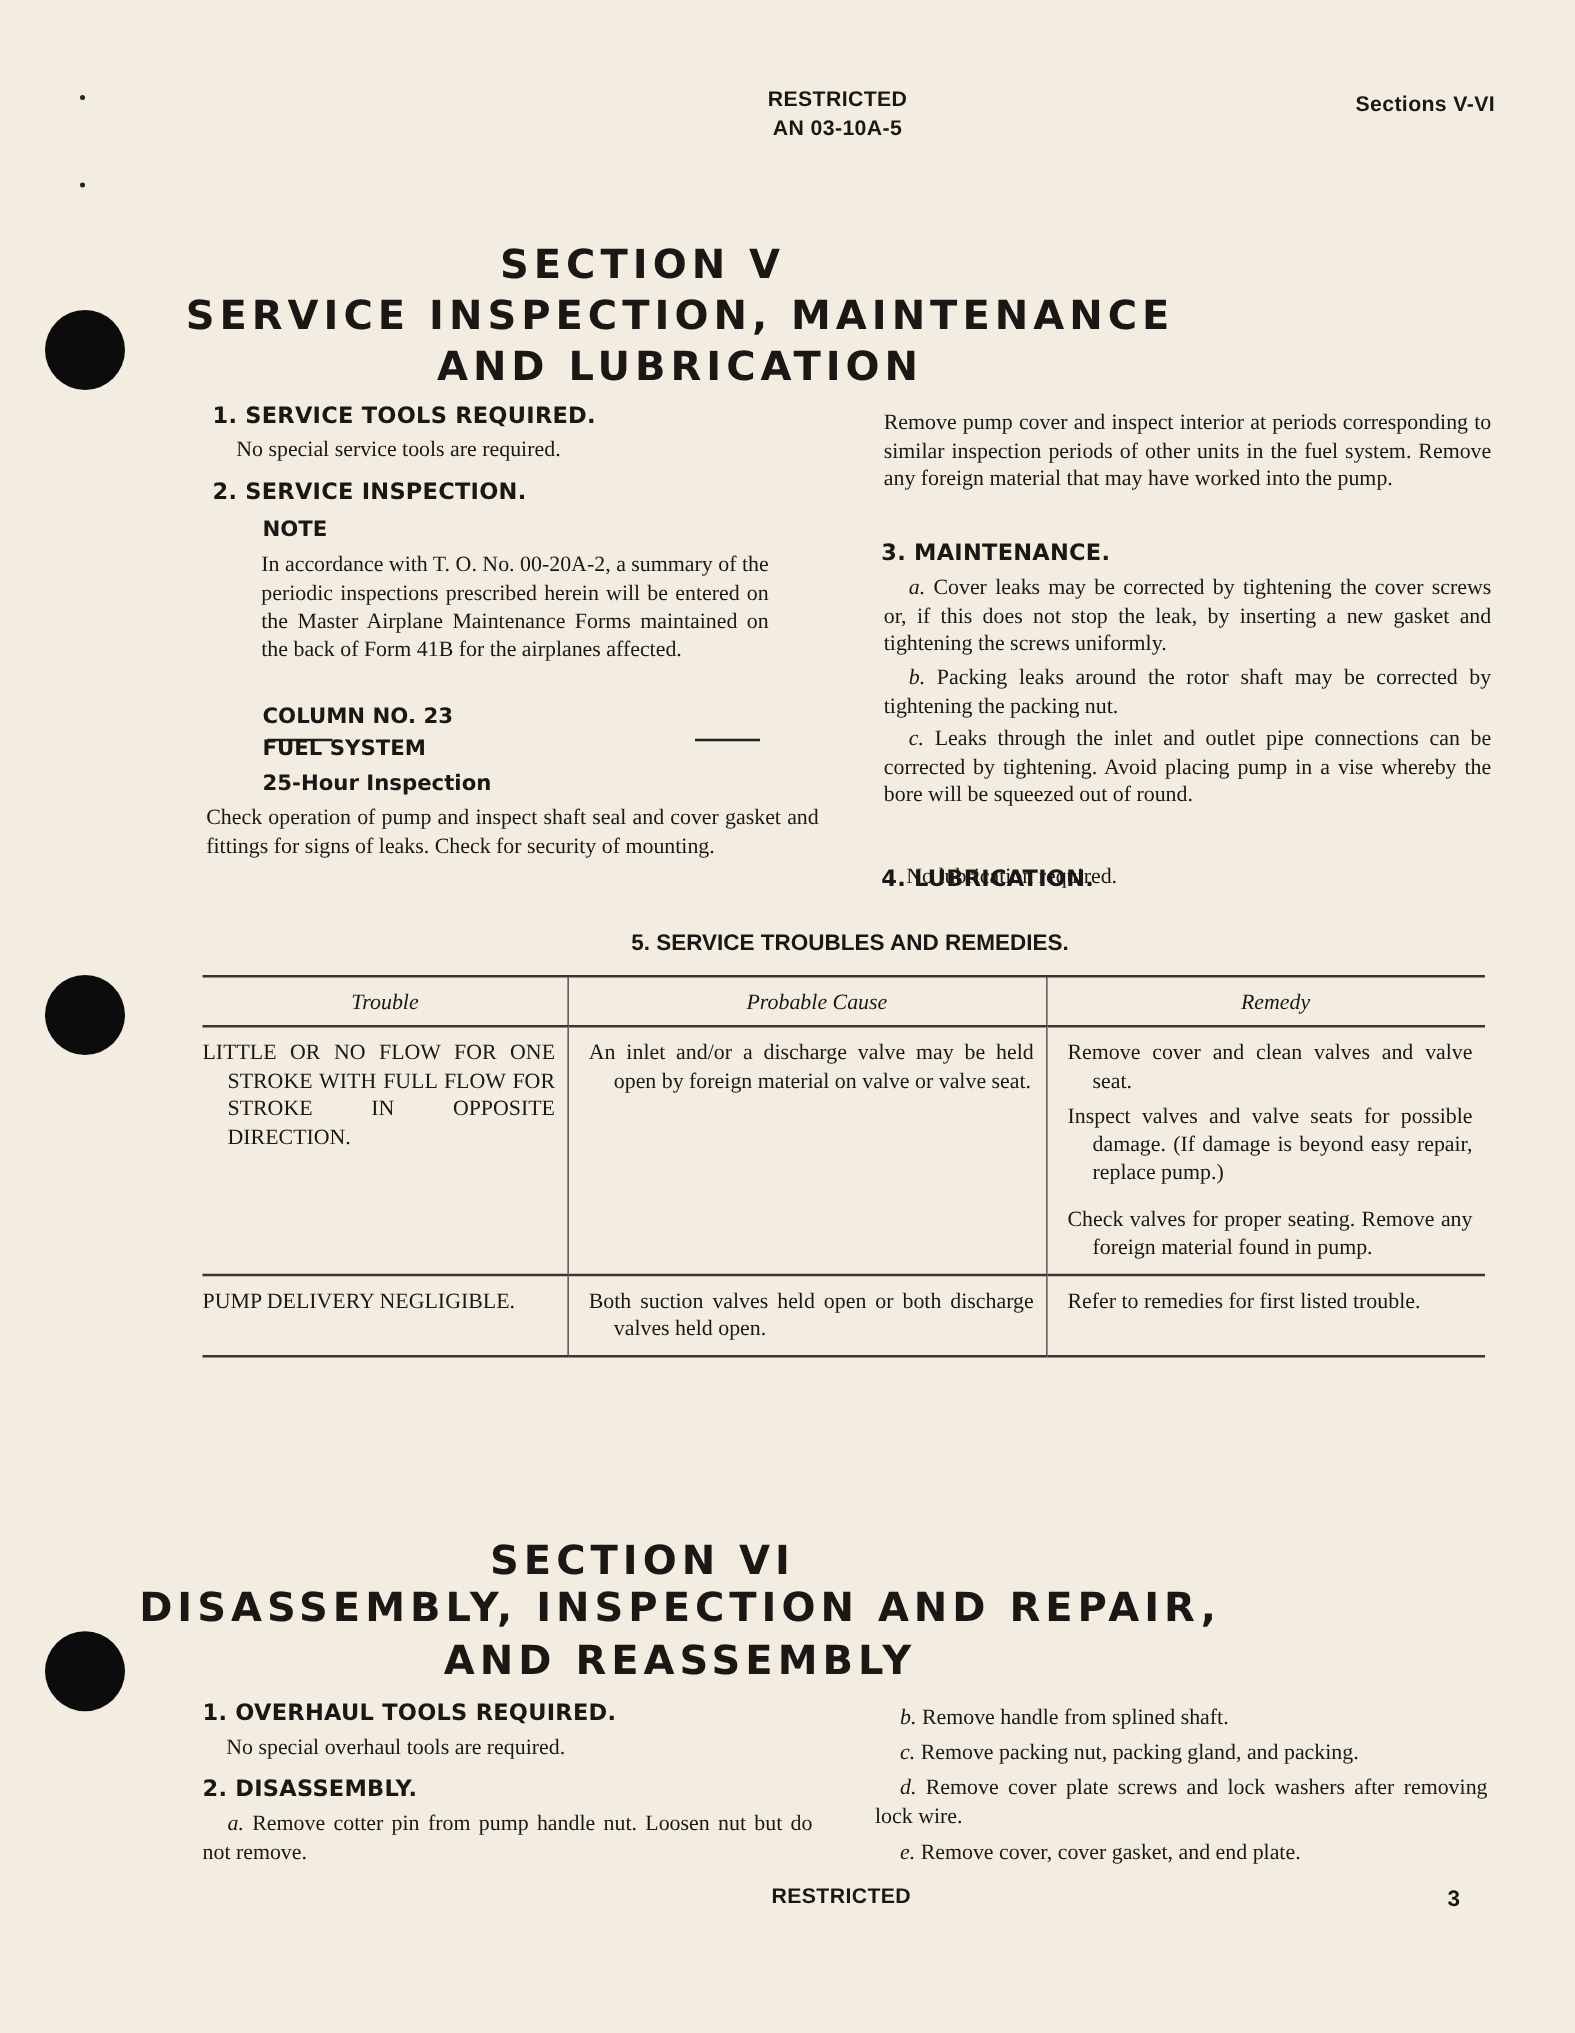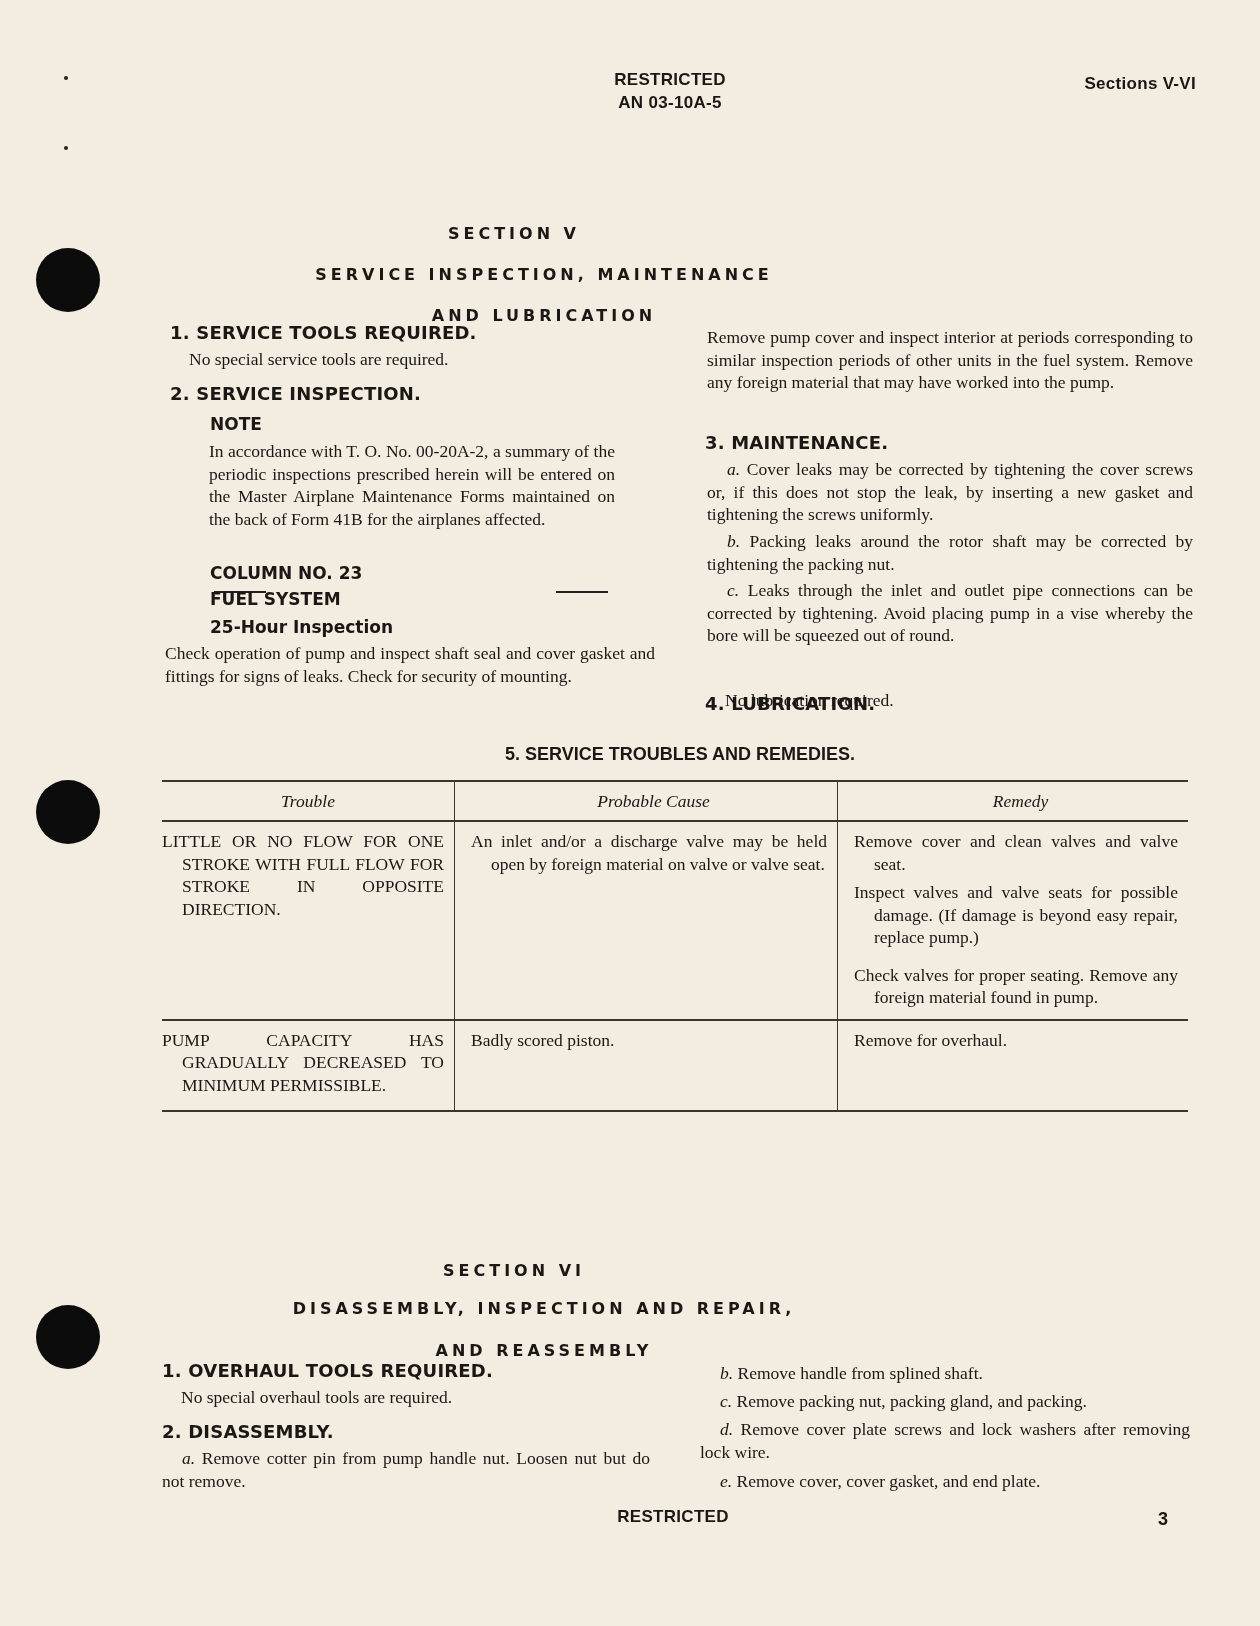--- a/index.html
+++ b/index.html
@@ -6,21 +6,21 @@
   body {
     width: 1260px; height: 1626px; position: relative; overflow: hidden;
     background: #f3ece0;
     color: #1a1714;
     font-family: "Liberation Serif", serif;
   }
   .abs { position: absolute; }
   .hole { position: absolute; width: 64px; height: 64px; border-radius: 50%; background: #0c0c0c; left: 36px; }
   .dot { position: absolute; width: 4px; height: 4px; border-radius: 50%; background: #222; left: 64px; }
   .hdr { font-family: "Liberation Sans", sans-serif; font-weight: bold; font-size: 17px; letter-spacing: 0.3px; }
-  .sec-title { font-family: "DejaVu Sans", sans-serif; font-weight: 900; font-size: 16px; letter-spacing: 4px; text-align: center; width: 1028px; left: 0; margin-top: 32px; }
+  .sec-title { font-family: "DejaVu Sans", sans-serif; font-weight: 900; font-size: 32px; letter-spacing: 4px; text-align: center; width: 1028px; left: 0; }
   .h2 { font-family: "DejaVu Sans", sans-serif; font-weight: bold; font-size: 18px; letter-spacing: 0.2px; }
   .p { font-size: 17.5px; line-height: 22.5px; text-align: justify; }
   .p em { font-style: italic; }
   .note-h { font-family: "DejaVu Sans", sans-serif; font-weight: bold; font-size: 17px; text-align: left; }
   table.tr { position: absolute; left: 162px; top: 780px; width: 1026px; border-collapse: collapse; font-size: 17.5px; line-height: 22.5px; }
   table.tr th { font-style: italic; font-weight: normal; border-bottom: 2px solid #3a3530; height: 36px; }
   table.tr td { vertical-align: top; padding: 8px 10px 10px 0; border-bottom: 2px solid #3a3530; }
   table.tr th + th, table.tr td + td { border-left: 1.5px solid #3a3530; padding-left: 16px; }
   table.tr thead tr { border-top: 2px solid #3a3530; }
   .hang { padding-left: 20px; text-indent: -20px; text-align: justify; }
@@ -81,28 +81,28 @@
       <td>
           <div class="hang">An inlet and/or a discharge valve may be held open by foreign material on valve or valve seat.</div>
         </td>
       <td>
         <div class="hang" style="margin-bottom:6px;">Remove cover and clean valves and valve seat.</div>
         <div class="hang" style="margin-bottom:15px;">Inspect valves and valve seats for possible damage. (If damage is beyond easy repair, replace pump.)</div>
         <div class="hang">Check valves for proper seating. Remove any foreign material found in pump.</div>
       </td>
     </tr>
     <tr>
-      <td style="padding-bottom:14px;">
-          <div class="hang">PUMP CAPACITY HAS GRADUALLY DECREASED TO MINIMUM PERMISSIBLE.</div>
+      <td>
+          <div class="hang">PUMP DELIVERY NEGLIGIBLE.</div>
         </td>
       <td>
-          <div class="hang">Badly scored piston.</div>
+          <div class="hang">Both suction valves held open or both discharge valves held open.</div>
         </td>
       <td>
-          <div class="hang">Remove for overhaul.</div>
+          <div class="hang">Refer to remedies for first listed trouble.</div>
         </td>
     </tr>
   </tbody>
 </table>
 
 <div class="abs sec-title" style="top:1229px;">SECTION VI</div>
 <div class="abs sec-title" style="top:1267px;left:30px;">DISASSEMBLY, INSPECTION AND REPAIR,</div>
 <div class="abs sec-title" style="top:1309px;left:30px;">AND REASSEMBLY</div>
 
 <div class="abs h2" style="left:162px;top:1360px;">1. OVERHAUL TOOLS REQUIRED.</div>

